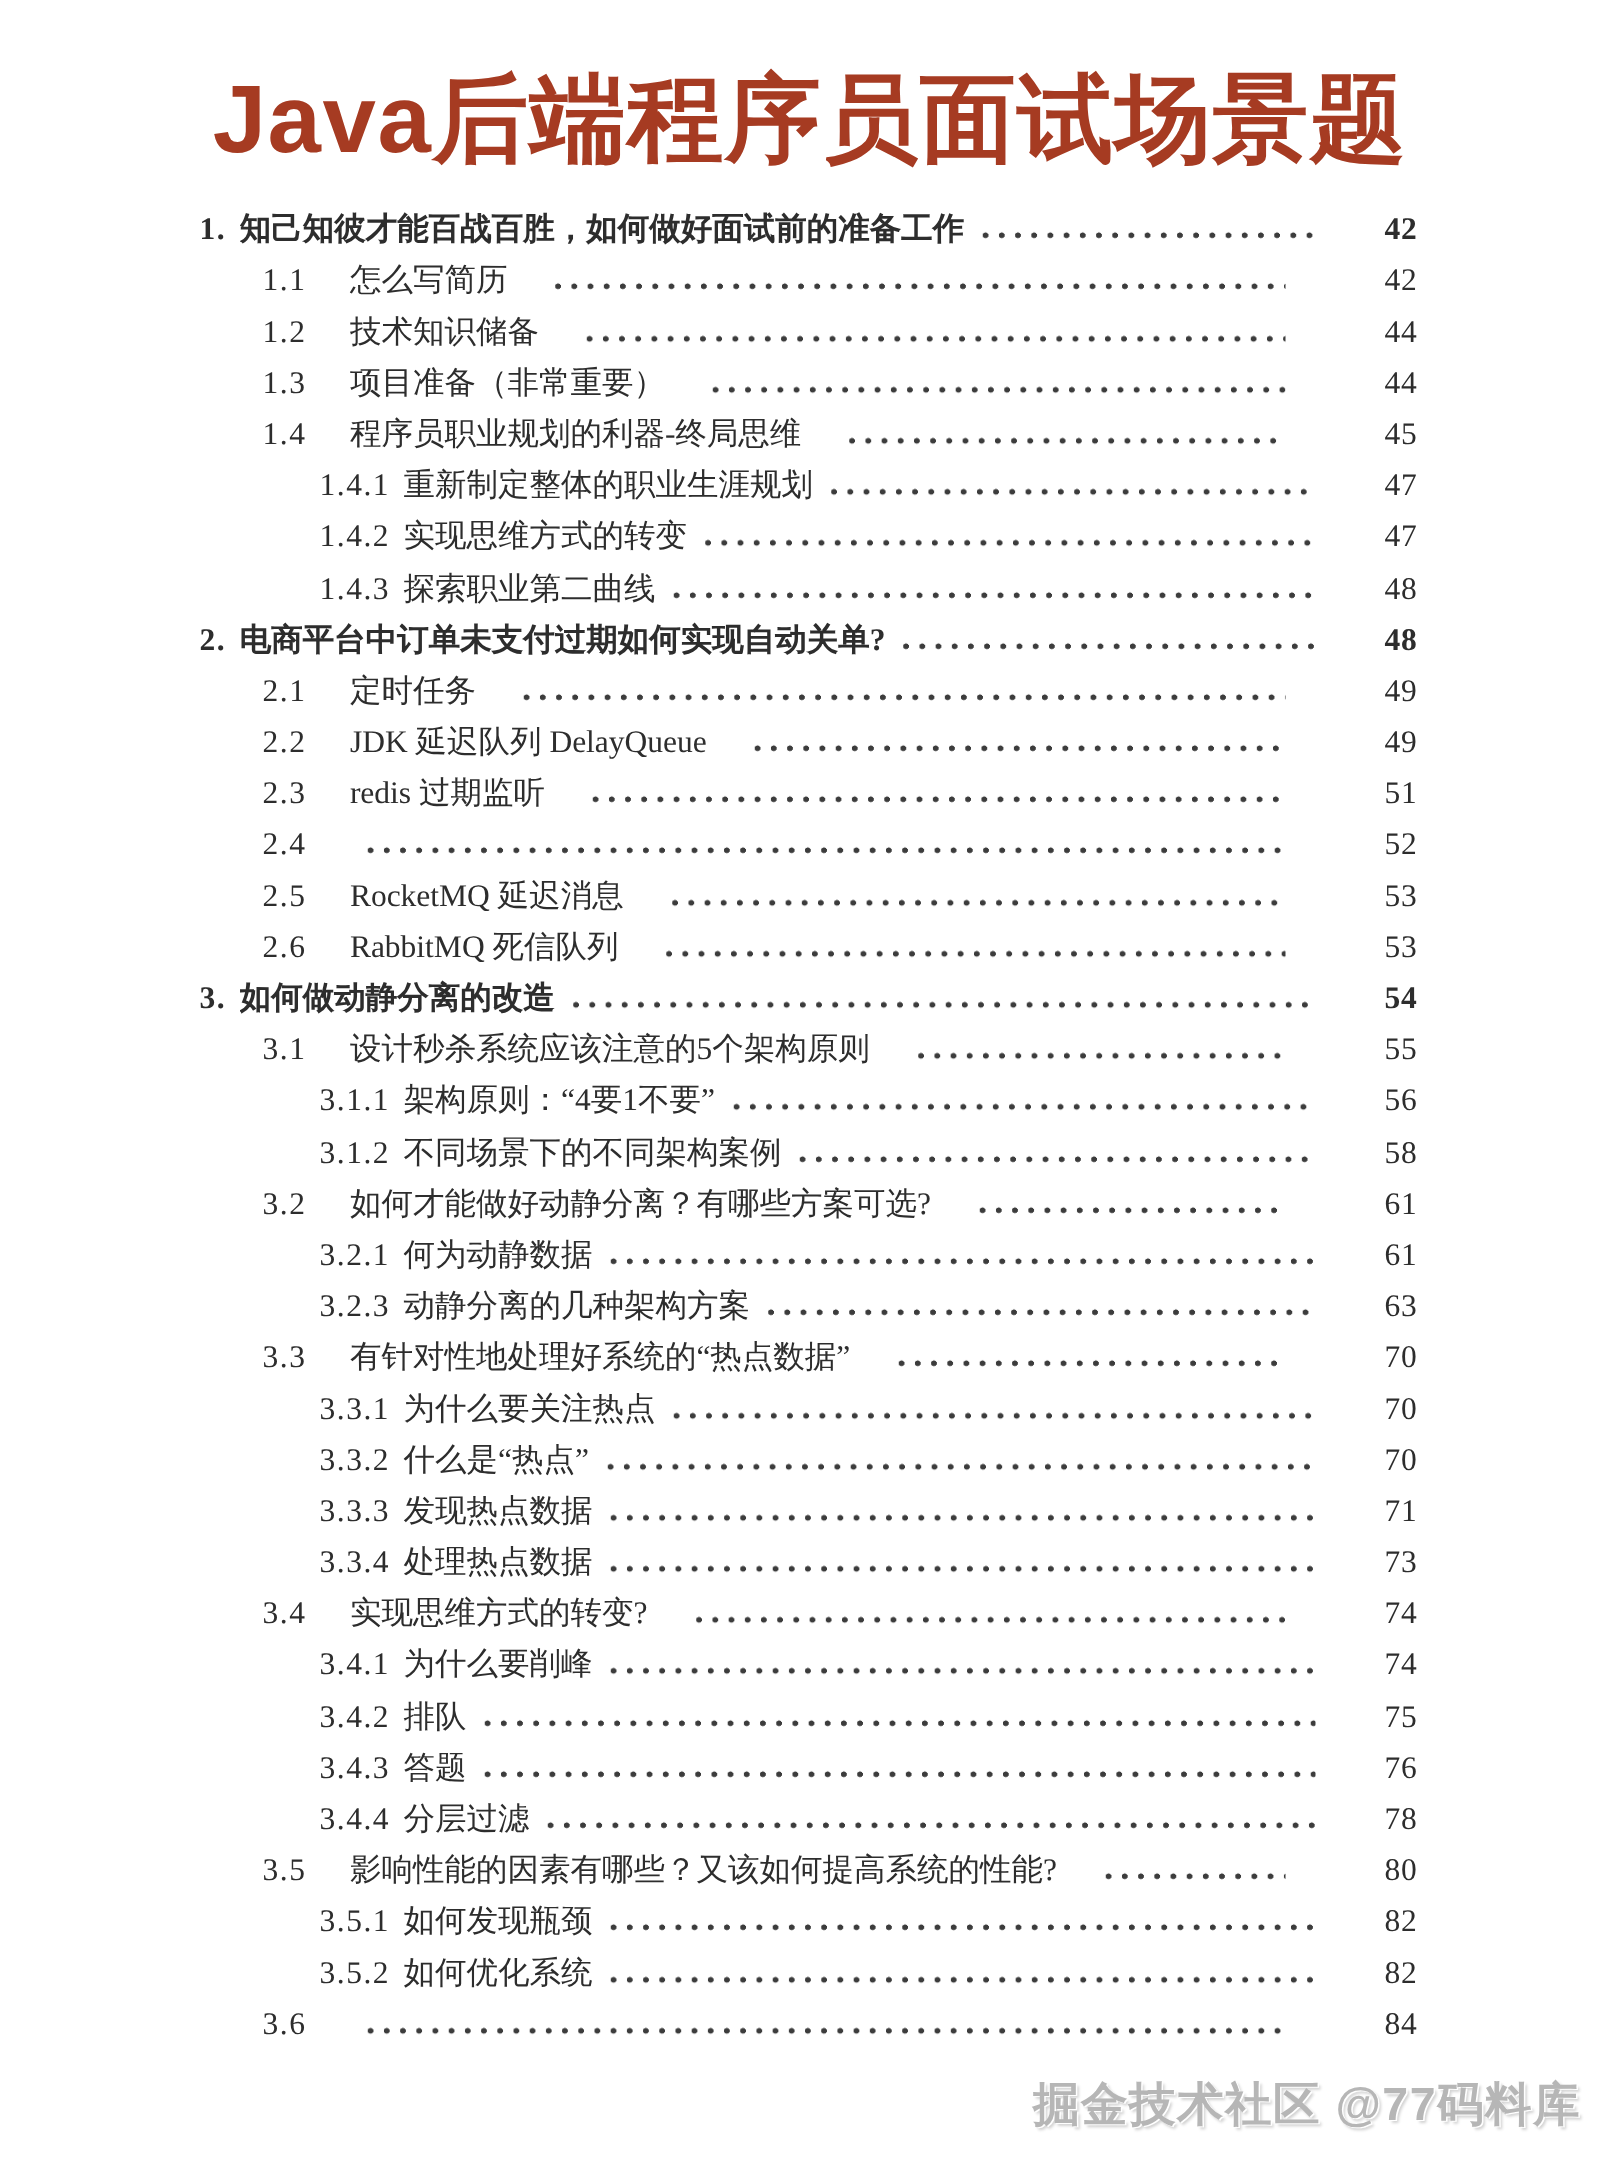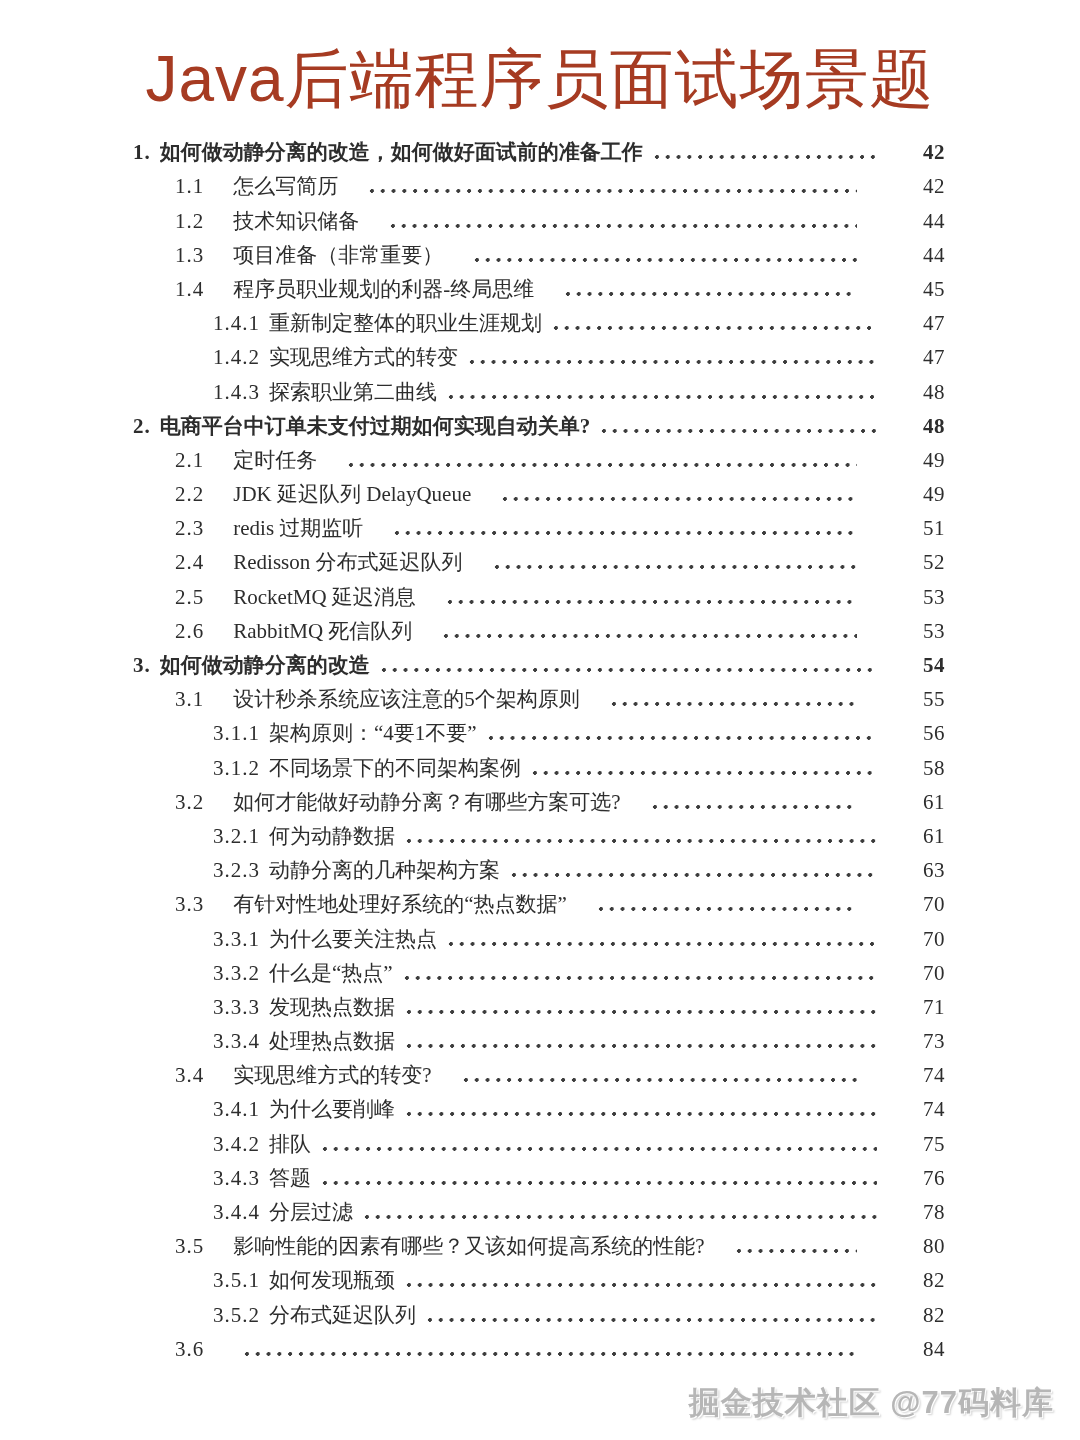--- a/index.html
+++ b/index.html
@@ -10,21 +10,21 @@
     background: #ffffff;
     overflow: hidden;
     font-family: "Liberation Serif", "DejaVu Serif", serif;
   }
   .doc-title {
     margin: 0;
     padding-top: 38px;
     text-align: center;
     font-size: 64px;
     line-height: 1.3;
-    font-weight: 400;
+    font-weight: 700;
     letter-spacing: 1px;
     color: #a63b22;
     font-family: "Liberation Sans", "DejaVu Sans", sans-serif;
   }
   .toc {
     margin: 14px 135px 0 133px; 
   }
   .toc-row {
     display: flex;
     align-items: baseline;
@@ -66,21 +66,21 @@
 </head>
 <body>
 
 <div class="page">
 
   <h1 class="doc-title">Java后端程序员面试场景题</h1>
 
   <div class="toc">
   <div class="toc-row" data-level="1">
     <span class="num">1.</span>
-    <span class="label">如何做动静分离的改造，如何做好面试前的准备工作</span>
+    <span class="label">知己知彼才能百战百胜，如何做好面试前的准备工作</span>
     <span class="dots"></span>
     <span class="pagenum">42</span>
   </div>
 
   <div class="toc-row" data-level="2">
     <span class="num">1.1</span>
     <span class="label">怎么写简历</span>
     <span class="dots"></span>
     <span class="pagenum">42</span>
   </div>
@@ -150,21 +150,20 @@
 
   <div class="toc-row" data-level="2">
     <span class="num">2.3</span>
     <span class="label">redis 过期监听</span>
     <span class="dots"></span>
     <span class="pagenum">51</span>
   </div>
 
   <div class="toc-row" data-level="2">
     <span class="num">2.4</span>
-    <span class="label">Redisson 分布式延迟队列</span>
     <span class="dots"></span>
     <span class="pagenum">52</span>
   </div>
 
   <div class="toc-row" data-level="2">
     <span class="num">2.5</span>
     <span class="label">RocketMQ 延迟消息</span>
     <span class="dots"></span>
     <span class="pagenum">53</span>
   </div>
@@ -305,21 +304,21 @@
 
   <div class="toc-row" data-level="3">
     <span class="num">3.5.1</span>
     <span class="label">如何发现瓶颈</span>
     <span class="dots"></span>
     <span class="pagenum">82</span>
   </div>
 
   <div class="toc-row" data-level="3">
     <span class="num">3.5.2</span>
-    <span class="label">分布式延迟队列</span>
+    <span class="label">如何优化系统</span>
     <span class="dots"></span>
     <span class="pagenum">82</span>
   </div>
 
   <div class="toc-row" data-level="2">
     <span class="num">3.6</span>
     <span class="dots"></span>
     <span class="pagenum">84</span>
   </div>
 </div>

